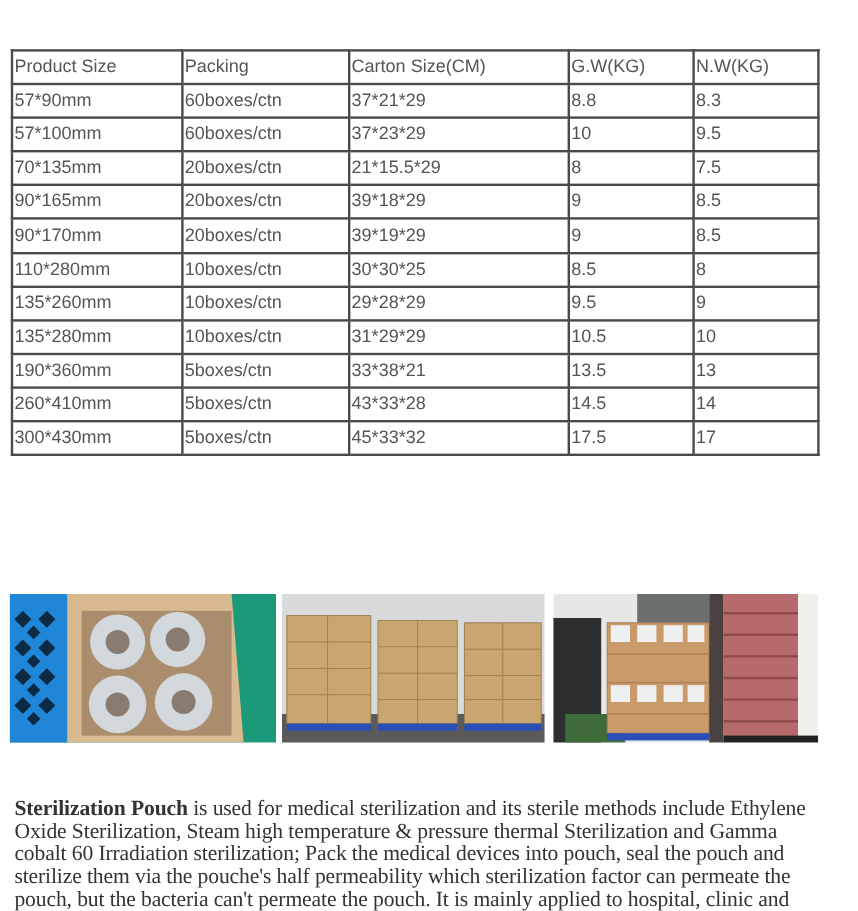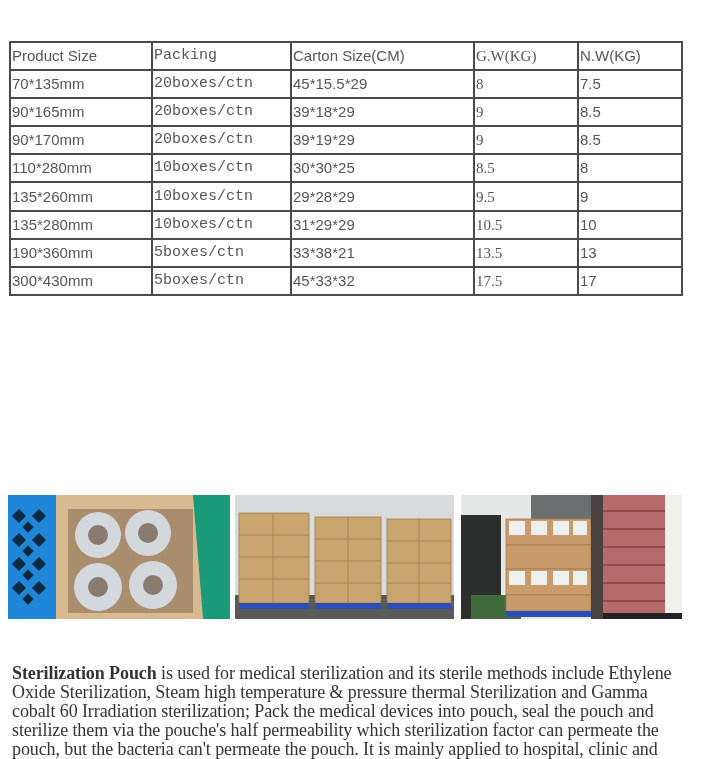--- a/index.html
+++ b/index.html
@@ -10,23 +10,23 @@
     font-family: "Liberation Sans", sans-serif;
     font-size: 15px; color: #555555; margin-top: 20px;
   }
   .spec-table td {
     border: 2px solid #4a4a4a;
     height: 26.1px; padding: 0 0 0 1px;
     vertical-align: middle; white-space: nowrap;
     line-height: 18px;
   }
   .c0 { width: 139px; }
-  .c1 { width: 136px; font-family: Liberation Mono, monospace; }
+  .c1 { width: 136px; }
   .c2 { width: 180px; }
-  .c3 { width: 101px; font-family: Liberation Serif, serif; }
+  .c3 { width: 101px; }
   .c4 { width: 101px; }
 
   .photo { position: absolute; top: 495px; height: 124px; overflow: hidden; }
   .p1 { left: 8px; width: 222px; }
   .p2 { left: 235px; width: 219px; }
   .p3 { left: 461px; width: 221px; }
 
   .desc {
     position: absolute; left: 12px; top: 664px; width: 680px;
     font-family: Liberation Serif, serif; font-size: 18px;
@@ -40,24 +40,38 @@
 
 <table class="spec-table">
   <tbody id="tbody">
     <tr>
       <td class="c0">Product Size</td>
       <td class="c1">Packing</td>
       <td class="c2">Carton Size(CM)</td>
       <td class="c3">G.W(KG)</td>
       <td class="c4">N.W(KG)</td>
     </tr>
+  <tr>
+        <td class="c0">57*90mm</td>
+        <td class="c1">60boxes/ctn</td>
+        <td class="c2">37*21*29</td>
+        <td class="c3">8.8</td>
+        <td class="c4">8.3</td>
+      </tr>
+      <tr>
+        <td class="c0">57*100mm</td>
+        <td class="c1">60boxes/ctn</td>
+        <td class="c2">37*23*29</td>
+        <td class="c3">10</td>
+        <td class="c4">9.5</td>
+      </tr>
       <tr>
         <td class="c0">70*135mm</td>
         <td class="c1">20boxes/ctn</td>
-        <td class="c2">45*15.5*29</td>
+        <td class="c2">21*15.5*29</td>
         <td class="c3">8</td>
         <td class="c4">7.5</td>
       </tr>
       <tr>
         <td class="c0">90*165mm</td>
         <td class="c1">20boxes/ctn</td>
         <td class="c2">39*18*29</td>
         <td class="c3">9</td>
         <td class="c4">8.5</td>
       </tr>
@@ -88,20 +102,27 @@
         <td class="c2">31*29*29</td>
         <td class="c3">10.5</td>
         <td class="c4">10</td>
       </tr>
       <tr>
         <td class="c0">190*360mm</td>
         <td class="c1">5boxes/ctn</td>
         <td class="c2">33*38*21</td>
         <td class="c3">13.5</td>
         <td class="c4">13</td>
+      </tr>
+      <tr>
+        <td class="c0">260*410mm</td>
+        <td class="c1">5boxes/ctn</td>
+        <td class="c2">43*33*28</td>
+        <td class="c3">14.5</td>
+        <td class="c4">14</td>
       </tr>
       <tr>
         <td class="c0">300*430mm</td>
         <td class="c1">5boxes/ctn</td>
         <td class="c2">45*33*32</td>
         <td class="c3">17.5</td>
         <td class="c4">17</td>
       </tr>
     </tbody>
 </table>

